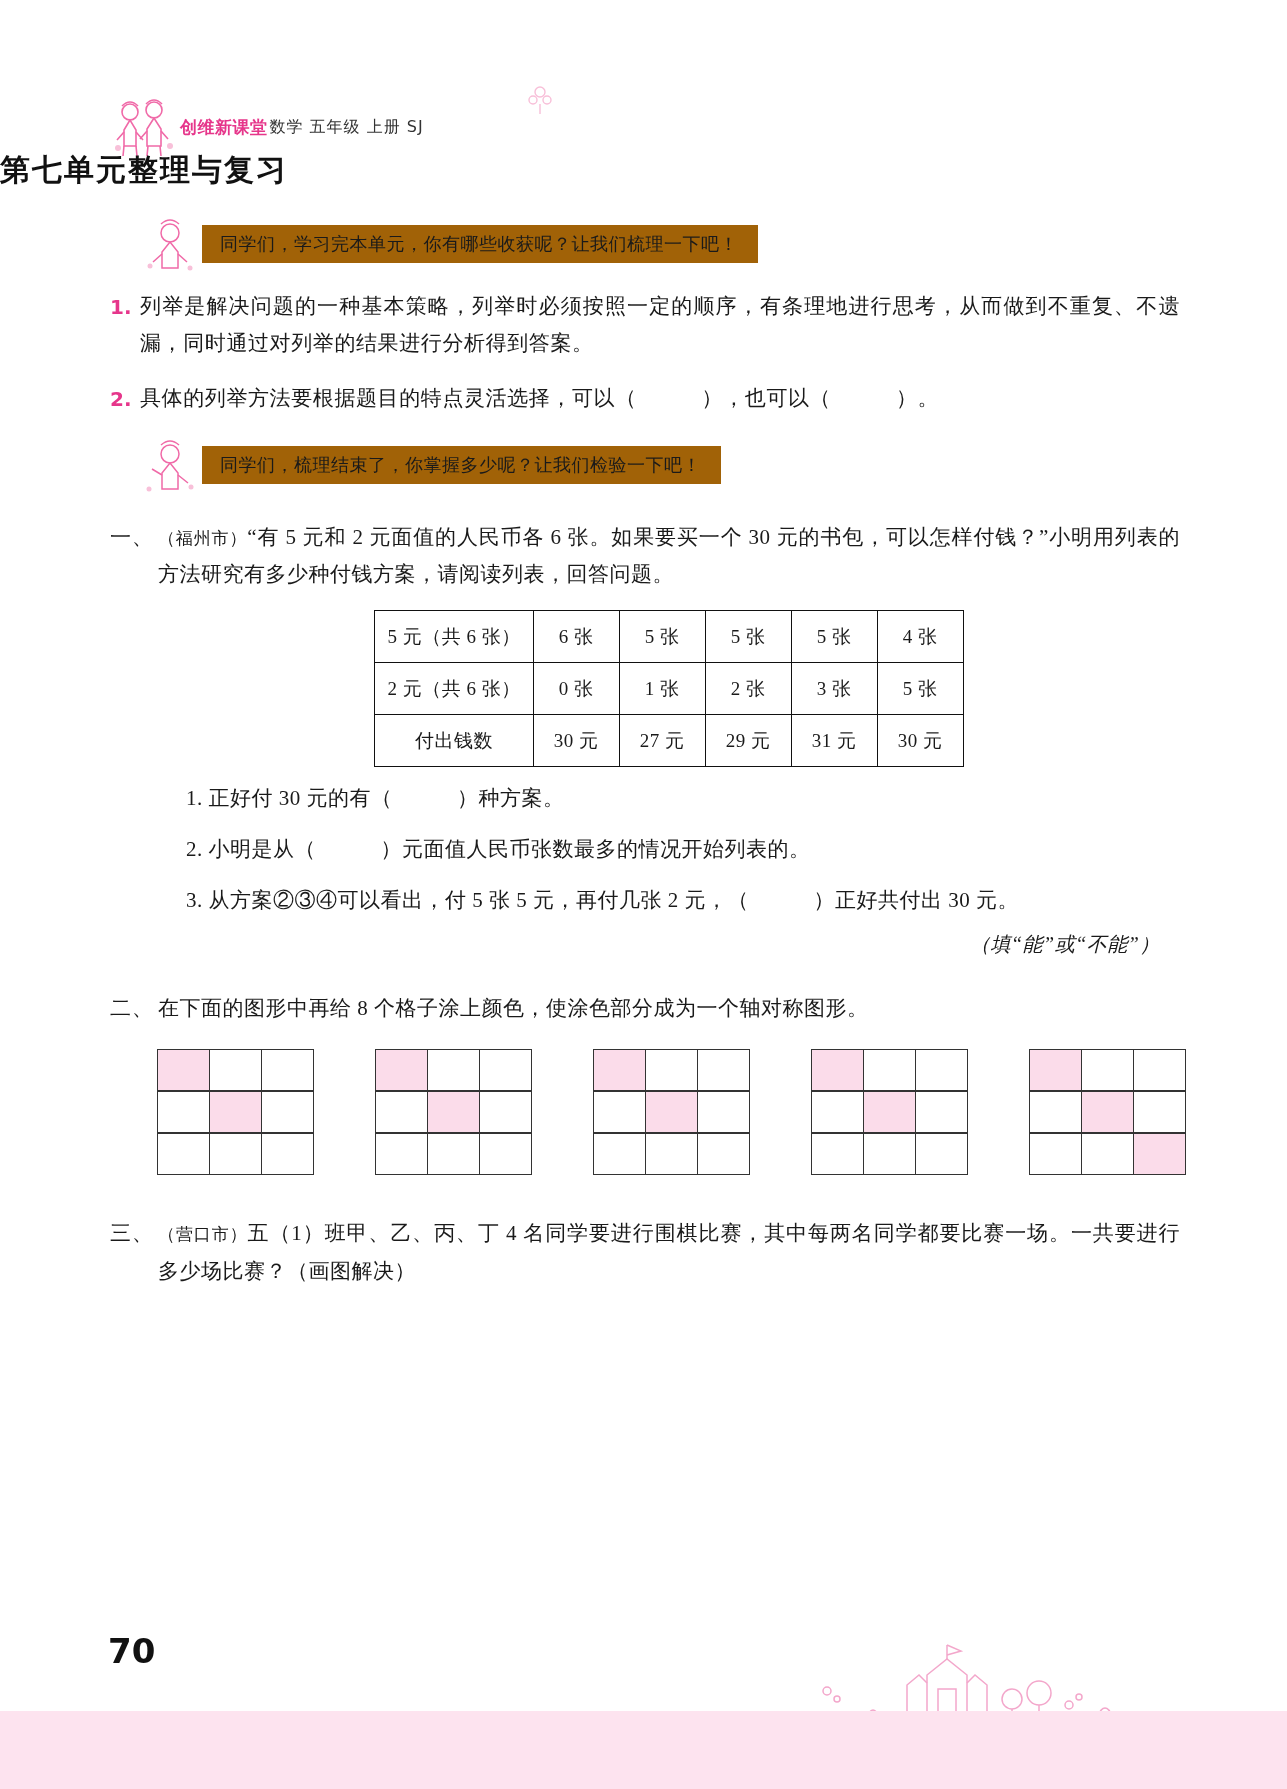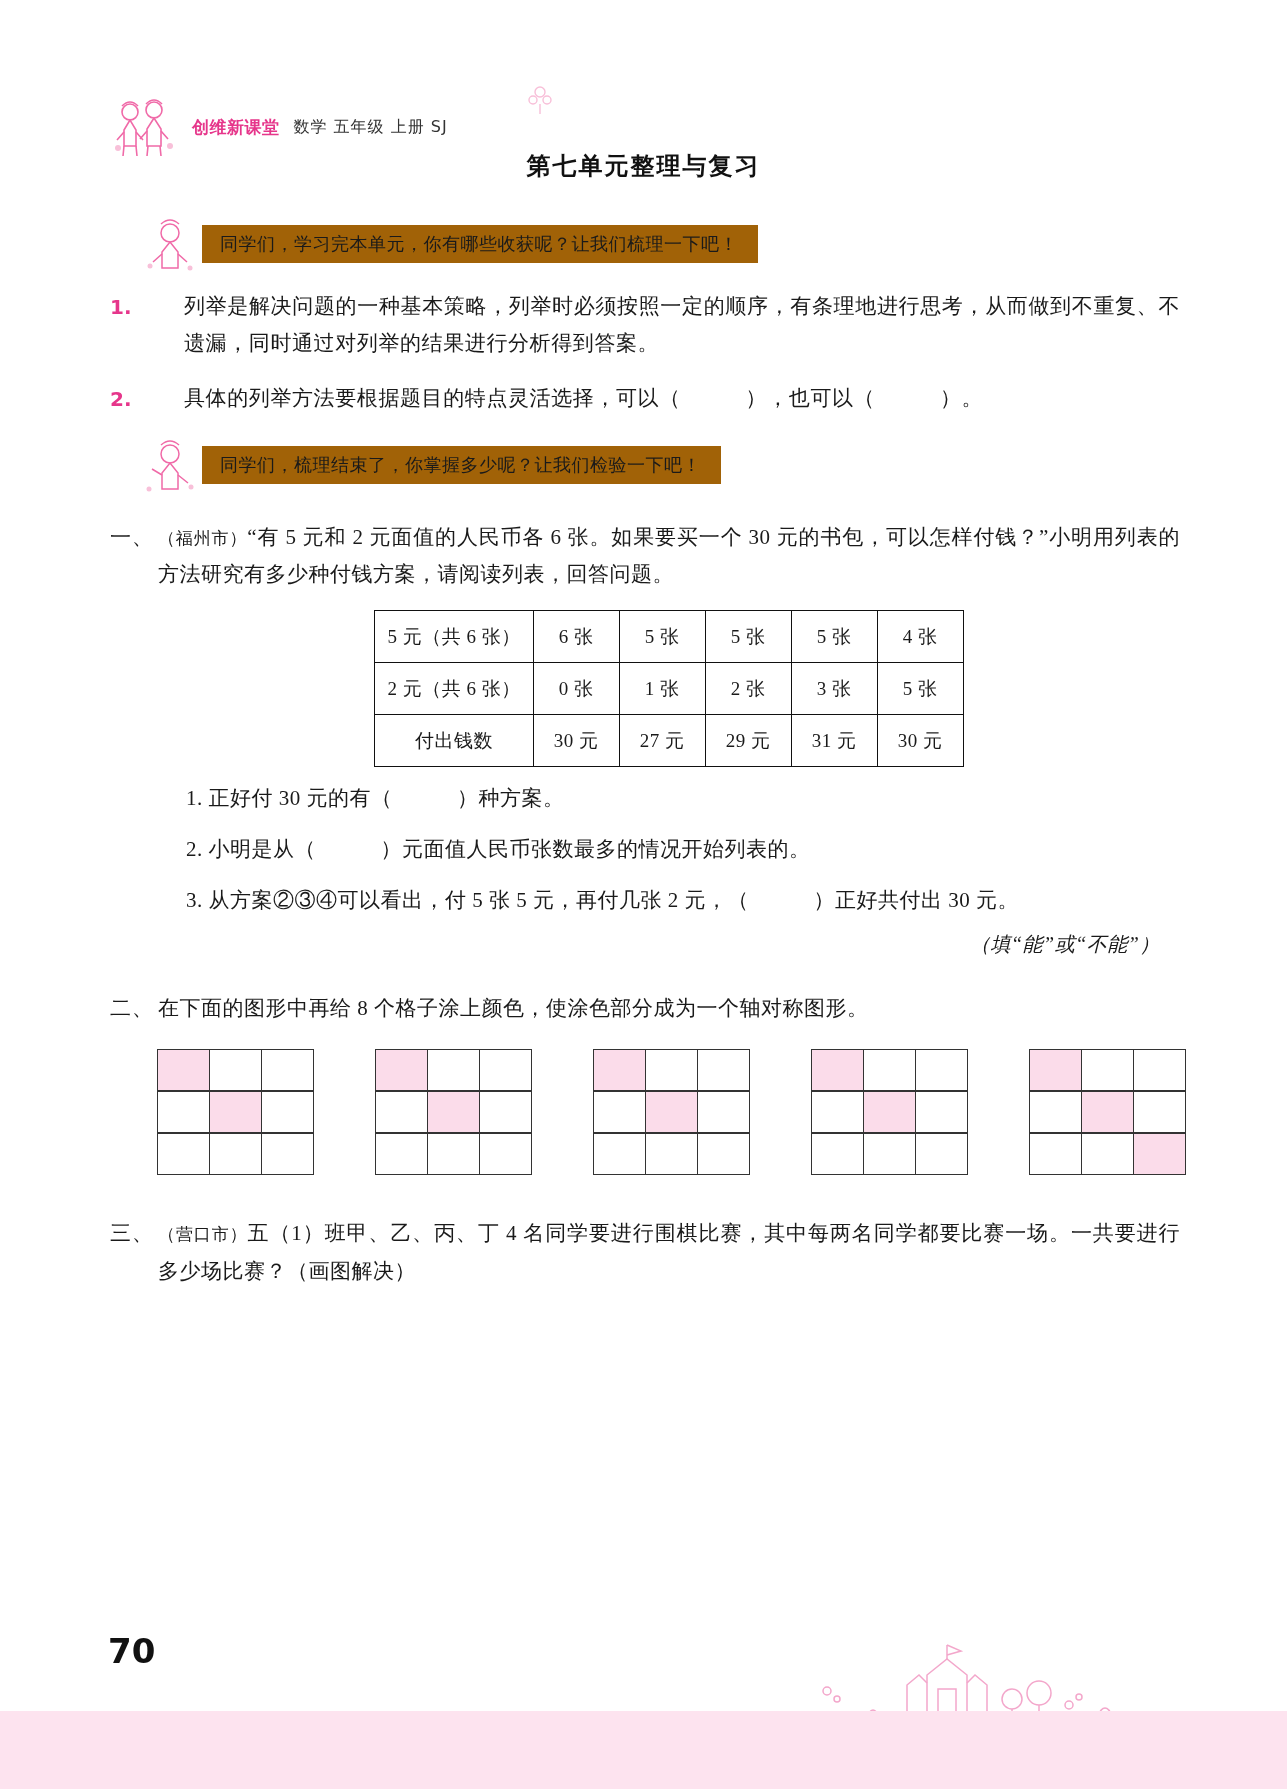--- a/index.html
+++ b/index.html
@@ -15,21 +15,21 @@
   }
 
   
   .page-header {
     position: absolute;
     top: 96px;
     left: 110px;
     width: 1070px;
     display: flex;
     align-items: center;
-    gap: 14px;
+    gap: 2px;
   }
   .header-mascot {
     width: 68px;
     height: 62px;
     position: relative;
     flex: 0 0 auto;
   }
   .header-mascot svg { display:block; }
   .brand-badge {
     font-family: "DejaVu Sans", sans-serif;
@@ -44,24 +44,23 @@
     color: #333;
     letter-spacing: 1px;
   }
 
   
   .unit-title {
     position: absolute;
     top: 150px;
     left: 0;
     width: 100%;
-    text-align: center;
     font-family: "DejaVu Sans", sans-serif;
     font-weight: bold;
-    font-size: 24px;
+    font-size: 30px;
     letter-spacing: 2px;
     color: #111;
   }
 
   
   .content {
     position: absolute;
     top: 218px;
     left: 110px;
     width: 1070px;
@@ -109,21 +108,20 @@
     font-weight: bold;
     font-size: 20px;
     width: 30px;
     flex: 0 0 30px;
     padding-top: 2px;
   }
   .num-item .txt {
     flex: 1;
     text-align: justify;
     letter-spacing: 0.6px;
-    margin-left: 44px;
   }
 
   
   .section {
     display: flex;
     margin-top: 28px;
     font-size: 21px;
     line-height: 1.8;
   }
   .section .label {

